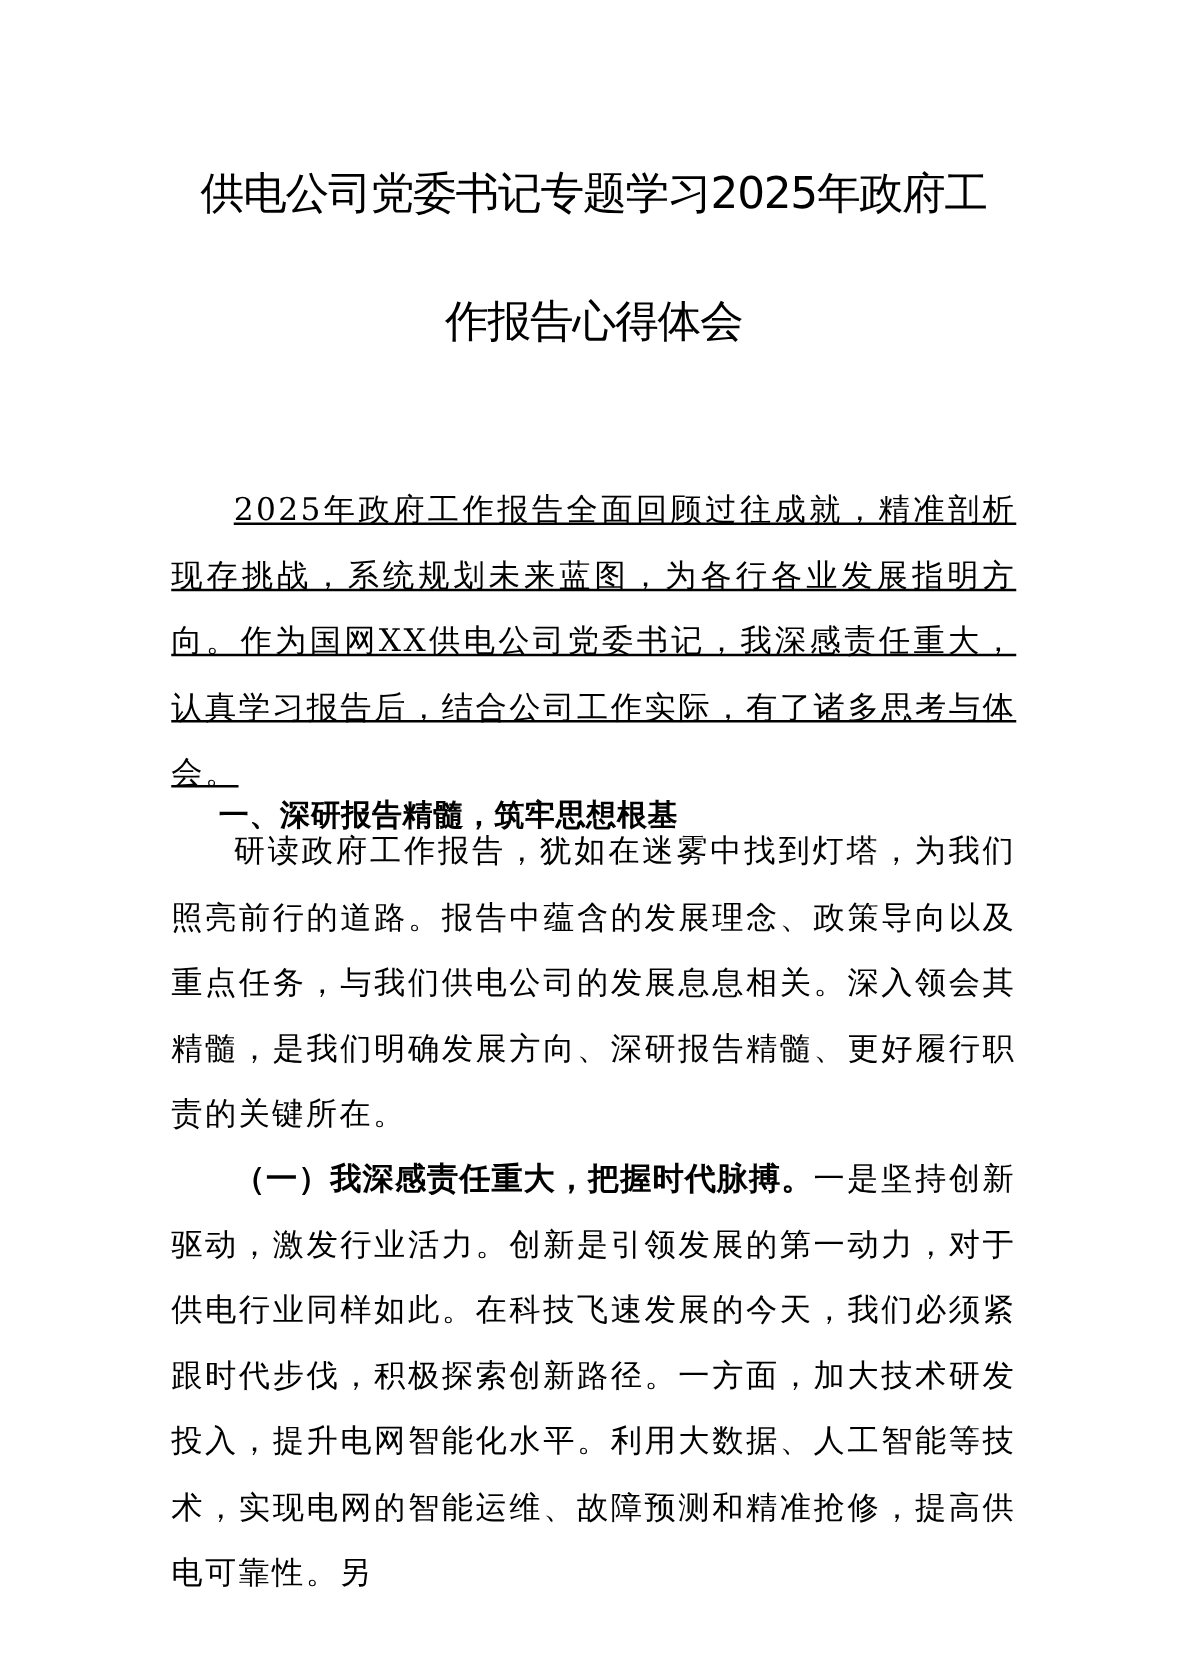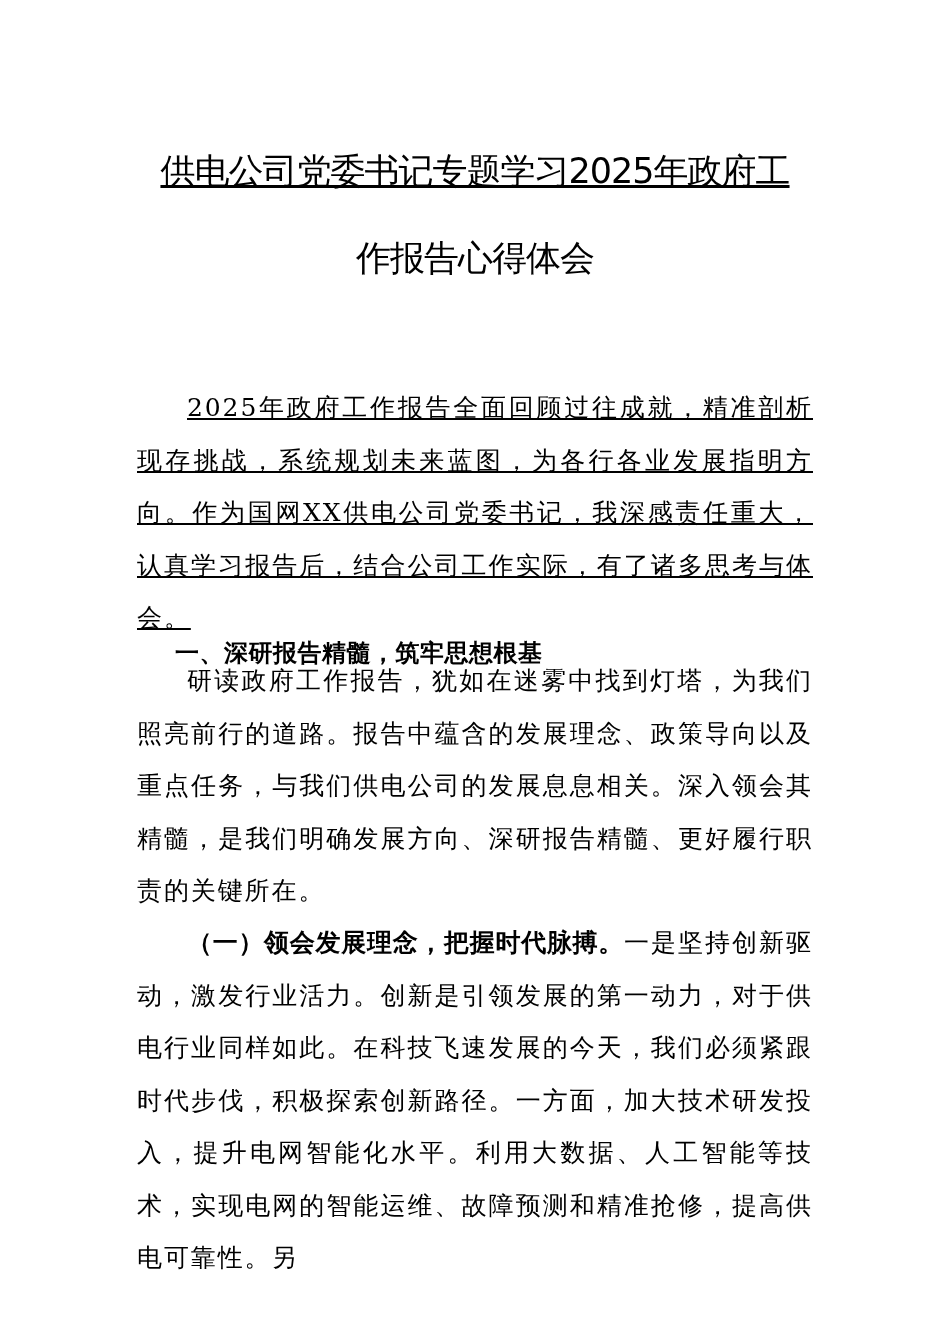--- a/index.html
+++ b/index.html
@@ -26,21 +26,21 @@
     position: absolute;
     left: 0;
     width: 950px;
     text-align: center;
     font-family: "DejaVu Sans", "Liberation Sans", sans-serif;
     font-size: 35px;
     letter-spacing: -1px;
     line-height: 40px;
     white-space: nowrap;
   }
-  .title-line.l1 { top: 151px; text-decoration: underline; }
+  .title-line.l1 { top: 135px; }
   .title-line.l2 { top: 238px; }
 
   .body-text {
     position: absolute;
     left: 137px;
     width: 676px;
     font-family: "DejaVu Serif", "Liberation Serif", serif;
     font-size: 25px;
     line-height: 52.5px;
     text-align: justify;
@@ -80,16 +80,16 @@
   <div class="title-line l1">供电公司党委书记专题学习2025年政府工</div>
   <div class="title-line l2">作报告心得体会</div>
 
   <div class="body-text">
     <p class="para p1">2025年政府工作报告全面回顾过往成就，精准剖析现存挑战，系统规划未来蓝图，为各行各业发展指明方向。作为国网XX供电公司党委书记，我深感责任重大，认真学习报告后，结合公司工作实际，有了诸多思考与体会。</p>
 
     <div class="h1">一、深研报告精髓，筑牢思想根基</div>
 
     <p class="para p2">研读政府工作报告，犹如在迷雾中找到灯塔，为我们照亮前行的道路。报告中蕴含的发展理念、政策导向以及重点任务，与我们供电公司的发展息息相关。深入领会其精髓，是我们明确发展方向、深研报告精髓、更好履行职责的关键所在。</p>
 
-    <p class="para p3"><span class="bold-lead">（一）领会发展理念，把握时代脉搏。</span><span>一是坚持创新驱动，激发行业活力。创新是引领发展的第一动力，对于供电行业同样如此。在科技飞速发展的今天，我们必须紧跟时代步伐，积极探索创新路径。一方面，加大技术研发投入，提升电网智能化水平。利用大数据、人工智能等技术，实现电网的智能运维、故障预测和精准抢修，提高供电可靠性。另</span></p>
+    <p class="para p3"><span class="bold-lead">（一）我深感责任重大，把握时代脉搏。</span><span>一是坚持创新驱动，激发行业活力。创新是引领发展的第一动力，对于供电行业同样如此。在科技飞速发展的今天，我们必须紧跟时代步伐，积极探索创新路径。一方面，加大技术研发投入，提升电网智能化水平。利用大数据、人工智能等技术，实现电网的智能运维、故障预测和精准抢修，提高供电可靠性。另</span></p>
   </div>
 
 </div>
 
 </body></html>

